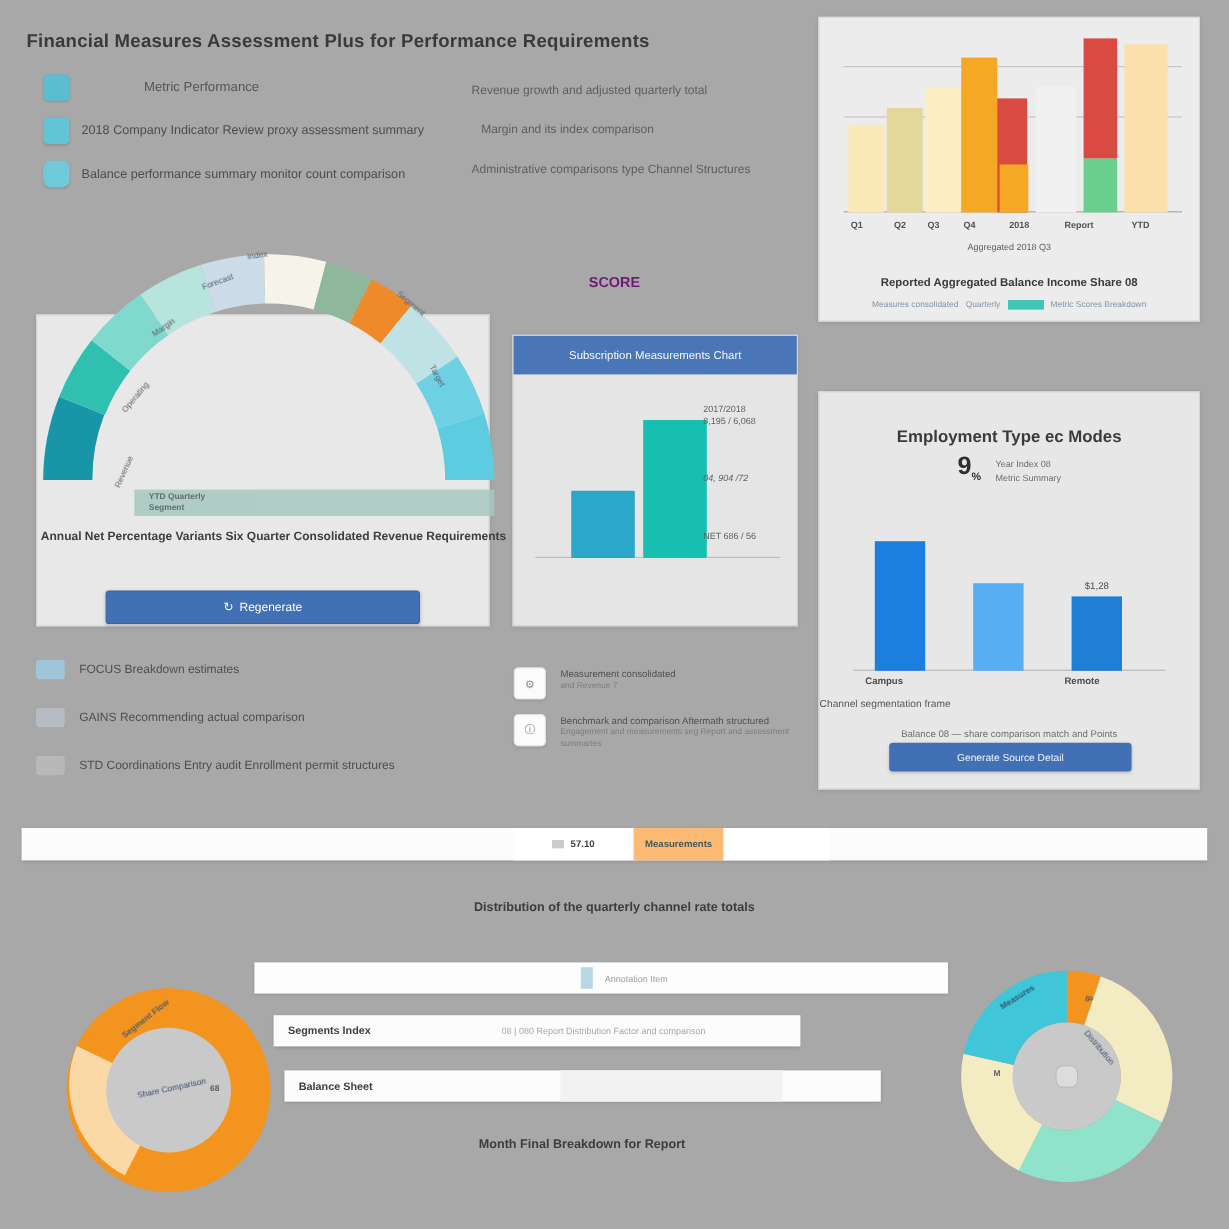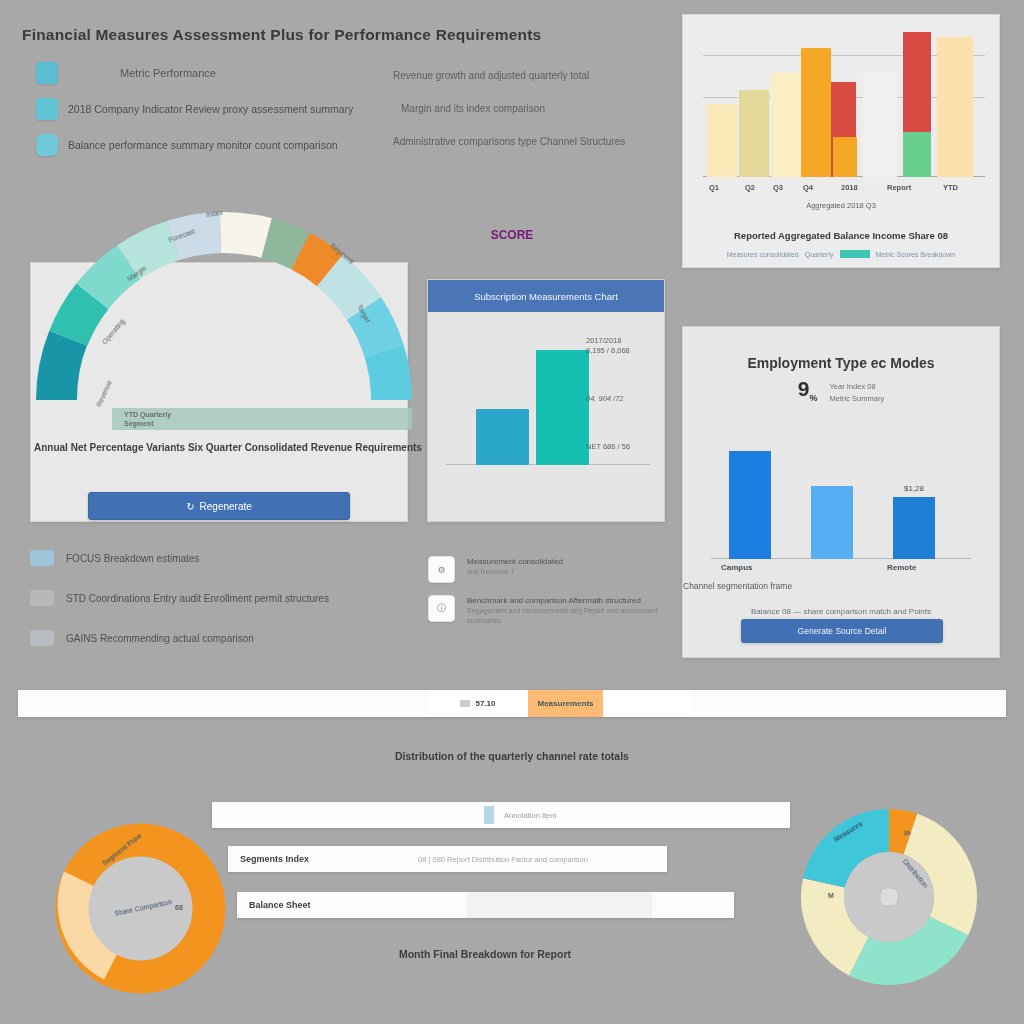--- a/index.html
+++ b/index.html
@@ -465,26 +465,26 @@
       <span>Generate Source Detail</span>
     </div>
   </div>
 
   <div class="bullets">
     <div class="bullet-row">
       <div class="bullet-chip"></div>
       <div class="bullet-text">FOCUS Breakdown estimates</div>
     </div>
     <div class="bullet-row">
+      <div class="bullet-chip g2"></div>
+      <div class="bullet-text">GAINS Recommending actual comparison</div>
+    </div>
+    <div class="bullet-row">
       <div class="bullet-chip g3"></div>
       <div class="bullet-text">STD Coordinations Entry audit Enrollment permit structures</div>
-    </div>
-    <div class="bullet-row">
-      <div class="bullet-chip g2"></div>
-      <div class="bullet-text">GAINS Recommending actual comparison</div>
     </div>
   </div>
 
   <div class="tiles">
     <div class="tile-row">
       <div class="tile-icon">⚙</div>
       <div class="tile-body">
         <div class="tile-title">Measurement consolidated</div>
         <div class="tile-sub">and Revenue 7</div>
       </div>

